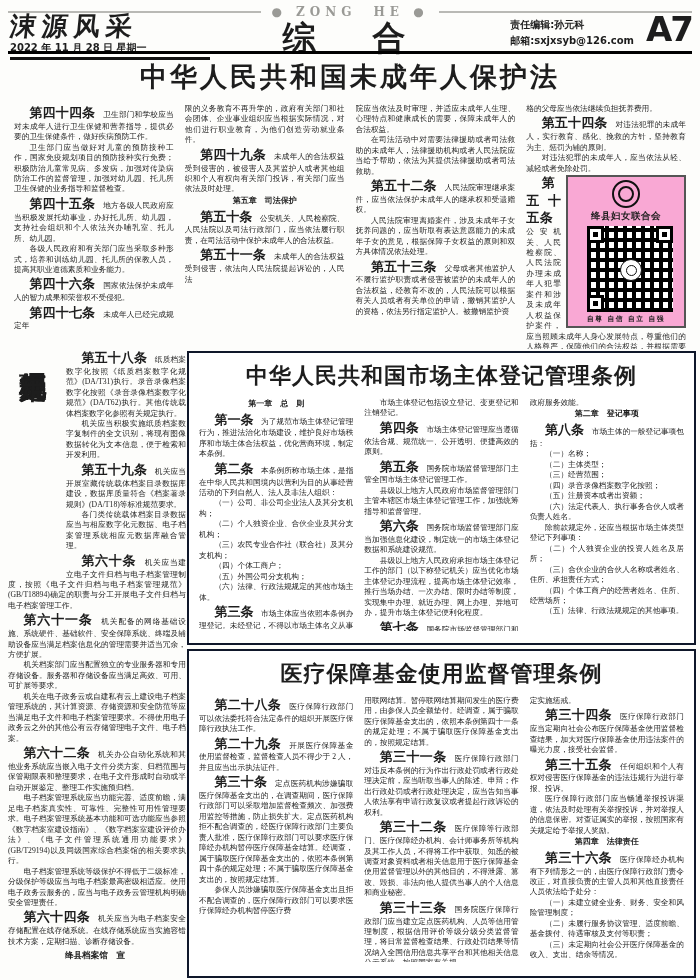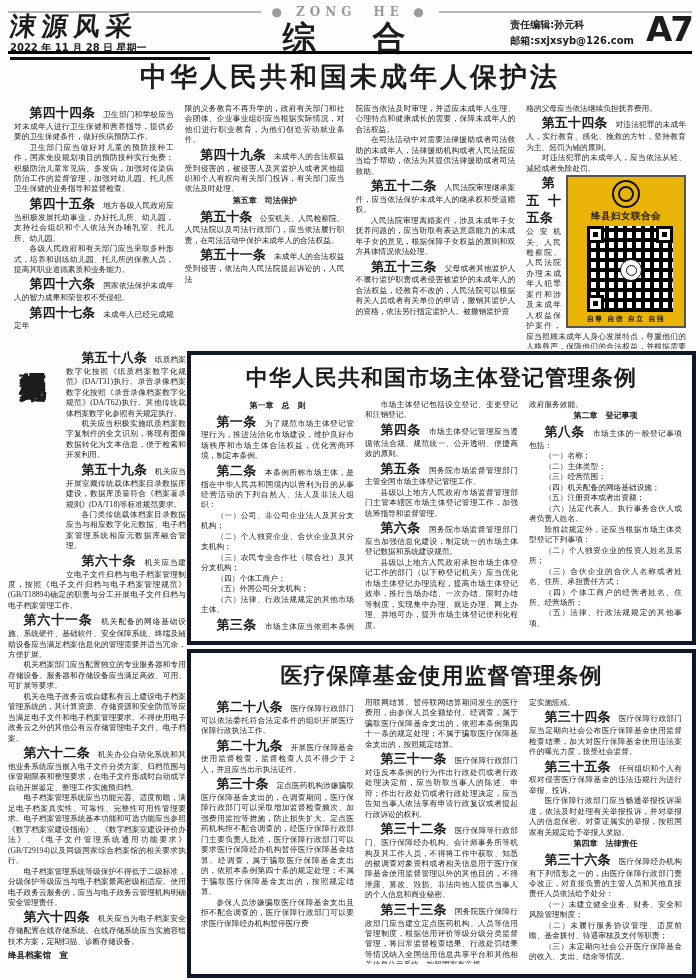--- a/index.html
+++ b/index.html
@@ -20,45 +20,45 @@
                 font-family:"DejaVu Sans","Liberation Sans",sans-serif;line-height:1.55;}
   .page-no{position:absolute;right:8px;top:9px;font-size:34px;font-weight:900;
            font-family:"DejaVu Sans",sans-serif;letter-spacing:-2px;}
   .rule-thick{position:absolute;top:51px;left:8px;right:8px;height:3px;background:#000;}
   
   .para{margin:0;text-indent:2em;text-align:justify;font-size:7.7px;line-height:1.36;}
   .para.cont{text-indent:0;}
   .para b{font-family:Liberation Sans, sans-serif;font-size:13px;}
   .chapter{text-align:center;font-weight:bold;font-size:8px;line-height:1.6;
            font-family:"DejaVu Sans","Liberation Sans",sans-serif;}
-  .sign{text-align:left;font-weight:bold;font-size:8.6px;margin-top:3px;padding-right:4px;
+  .sign{text-align:center;font-weight:bold;font-size:8.6px;margin-top:3px;padding-right:4px;
         font-family:"DejaVu Sans","Liberation Sans",sans-serif;}
   .cols{display:flex;gap:11px;}
   .cols .col{flex:1;overflow:hidden;}
   
   .art1{position:absolute;top:57px;left:14px;width:672px;height:290px;}
   .art1 h1{margin:2px 0 9px;text-align:center;font-size:27px;font-weight:900;letter-spacing:3px;
            font-family:"DejaVu Sans",sans-serif;}
   .art1 .cols .col{height:245px;}
   
   .art-left{position:absolute;top:349px;left:8px;width:178px;height:626px;overflow:hidden;}
   .vtitle{float:left;width:50px;height:216px;margin:2px 8px 3px 0;
           writing-mode:vertical-rl;text-orientation:upright;font-size:27px;line-height:50px;
           font-weight:900;font-family:"DejaVu Sans",sans-serif;letter-spacing:0px;}
   
-  .boxed{position:absolute;left:187px;width:509px;background:#fff;border:4px solid #0f172a;
+  .boxed{position:absolute;left:187px;width:509px;background:#fff;border:2px solid #0f172a;
          box-sizing:border-box;padding:6px 10px;}
   .boxed h2{margin:2px 0 7px;text-align:center;font-size:22px;font-weight:900;letter-spacing:1px;
             font-family:"DejaVu Sans",sans-serif;}
   .art2{top:351px;height:294px;}
   .art2 .cols .col{height:233px;}
   .art3{top:649px;height:329px;}
   .art3 .cols .col{height:266px;}
   
-  .qr-box{float:right;width:120px;box-sizing:border-box;border:2px solid #555;background:#eab308;
+  .qr-box{float:right;width:120px;box-sizing:border-box;border:2px solid #555;background:#f9a8d4;
           padding:3px 19px 2px;margin:1px 0 2px 5px;text-align:center;}
   .emblem{width:24px;height:24px;border:2px solid #111;border-radius:50%;margin:0 auto 2px;
           display:flex;align-items:center;justify-content:center;}
   .emblem-inner{width:12px;height:12px;border:2px solid #111;border-radius:50%;}
   .qr-title{font-size:9.5px;font-weight:900;font-family:"DejaVu Sans",sans-serif;letter-spacing:0.5px;}
   .qr{position:relative;width:86px;height:86px;margin:3px auto 2px;background:#fff;
       background-image:repeating-linear-gradient(90deg,#000 0 4px,transparent 4px 9px),
                        repeating-linear-gradient(0deg,#000 0 4px,#fff 4px 10px);}
   .qr .f{position:absolute;width:17px;height:17px;background:#fff;border:3px solid #000;box-sizing:border-box;}
   .qr .f::after{content:"";position:absolute;inset:3px;background:#000;}
@@ -184,21 +184,21 @@
         <p class="para">县级以上地方人民政府承担市场主体登记工作的部门（以下称登记机关）应当优化市场主体登记办理流程，提高市场主体登记效率，推行当场办结、一次办结、限时办结等制度，实现集中办理、就近办理、网上办理、异地可办，提升市场主体登记便利化程度。</p>
         <p class="para"><b>第七条</b>　国务院市场监督管理部门和国务院有关部门应当推动市场主体登记信息与其他政府信息的共享和运用，提升</p>
       </div>
     <div class="col">
         <p class="para cont">政府服务效能。</p>
         <div class="chapter">第二章　登记事项</div>
         <p class="para"><b>第八条</b>　市场主体的一般登记事项包括：</p>
         <p class="para">（一）名称；</p>
         <p class="para">（二）主体类型；</p>
         <p class="para">（三）经营范围；</p>
-        <p class="para">（四）机关配备的网络基础设施；</p>
+        <p class="para">（四）录音录像档案数字化按照；</p>
         <p class="para">（五）注册资本或者出资额；</p>
         <p class="para">（六）法定代表人、执行事务合伙人或者负责人姓名。</p>
         <p class="para">除前款规定外，还应当根据市场主体类型登记下列事项：</p>
         <p class="para">（二）个人独资企业的投资人姓名及居所；</p>
         <p class="para">（三）合伙企业的合伙人名称或者姓名、住所、承担责任方式；</p>
         <p class="para">（四）个体工商户的经营者姓名、住所、经营场所；</p>
         <p class="para">（五）法律、行政法规规定的其他事项。</p>
       </div>
   </div>
 </section>

